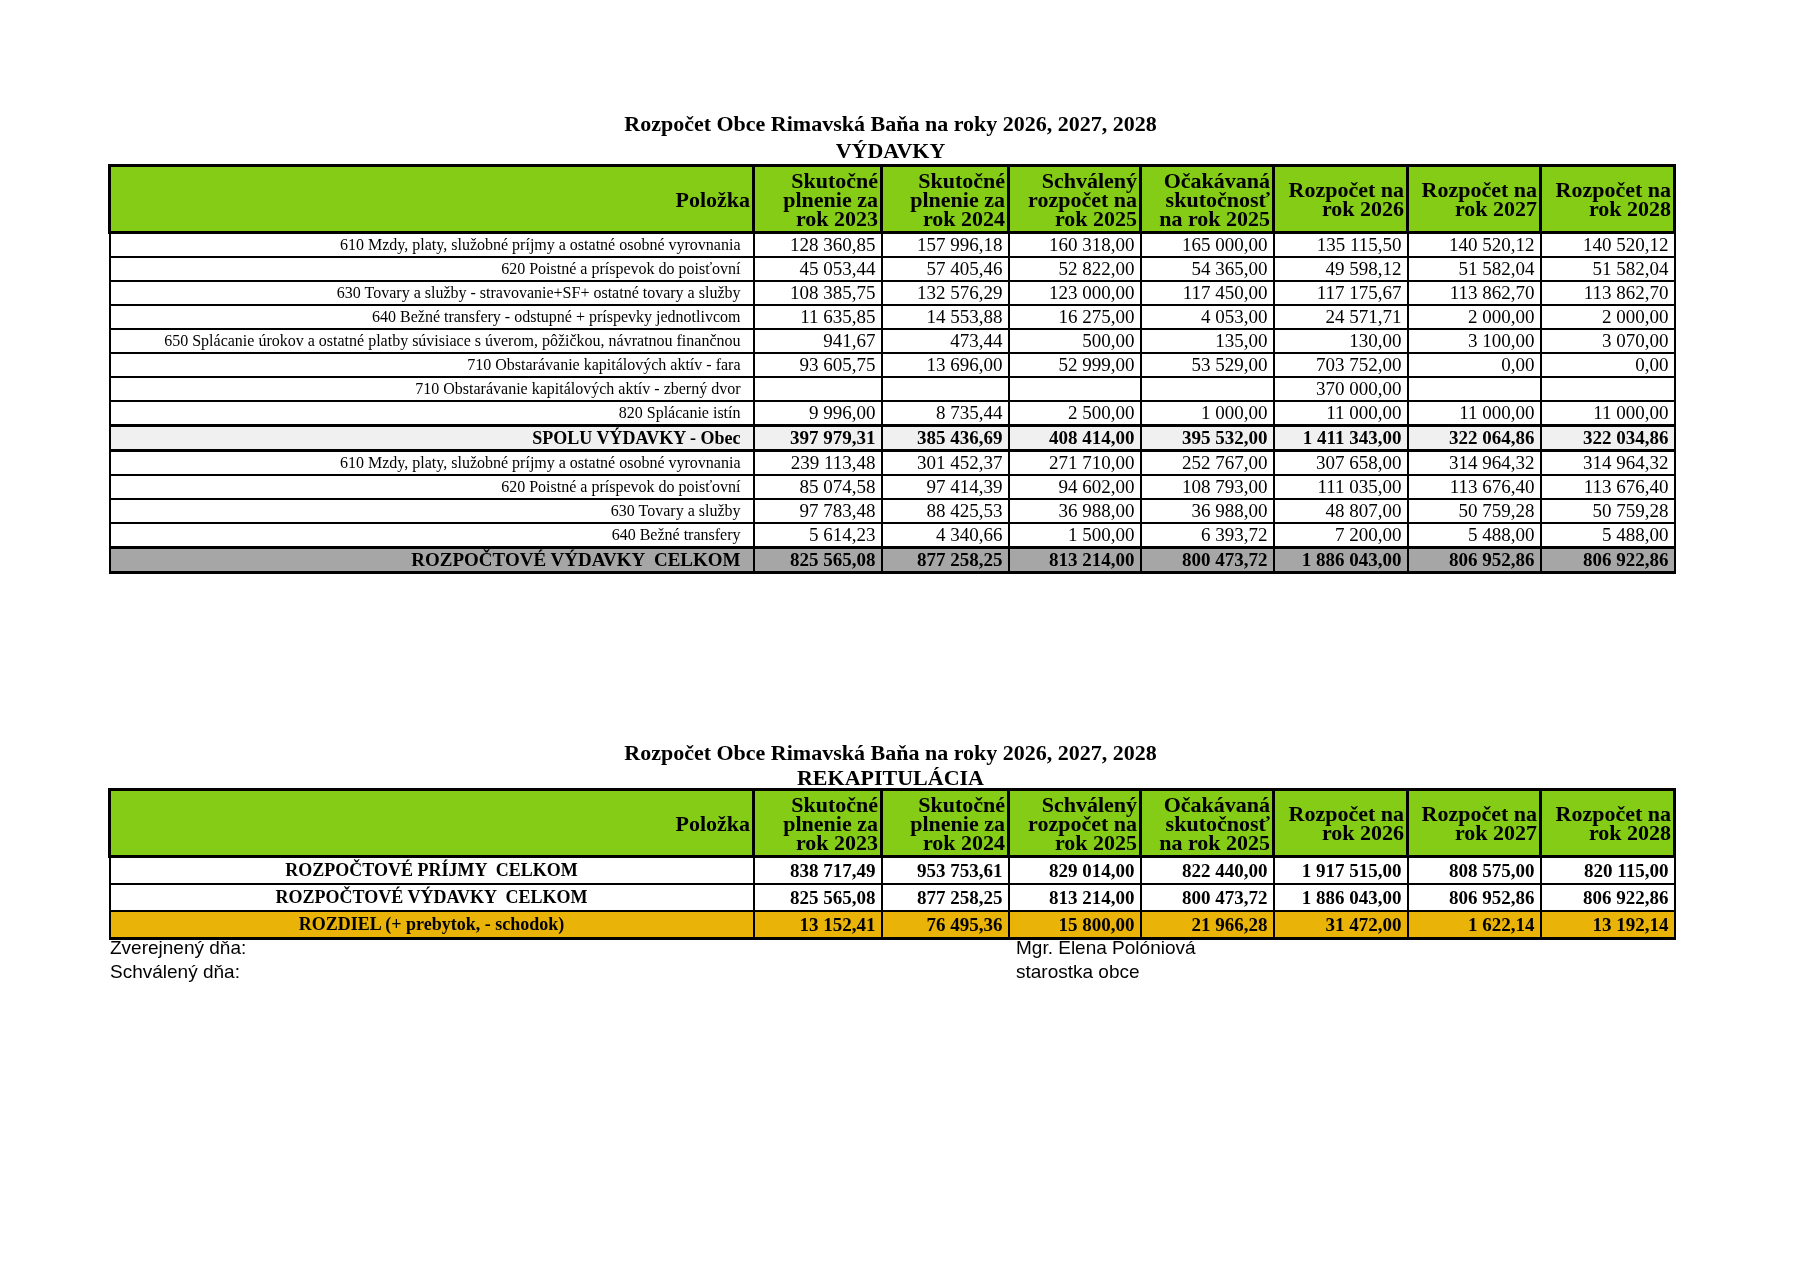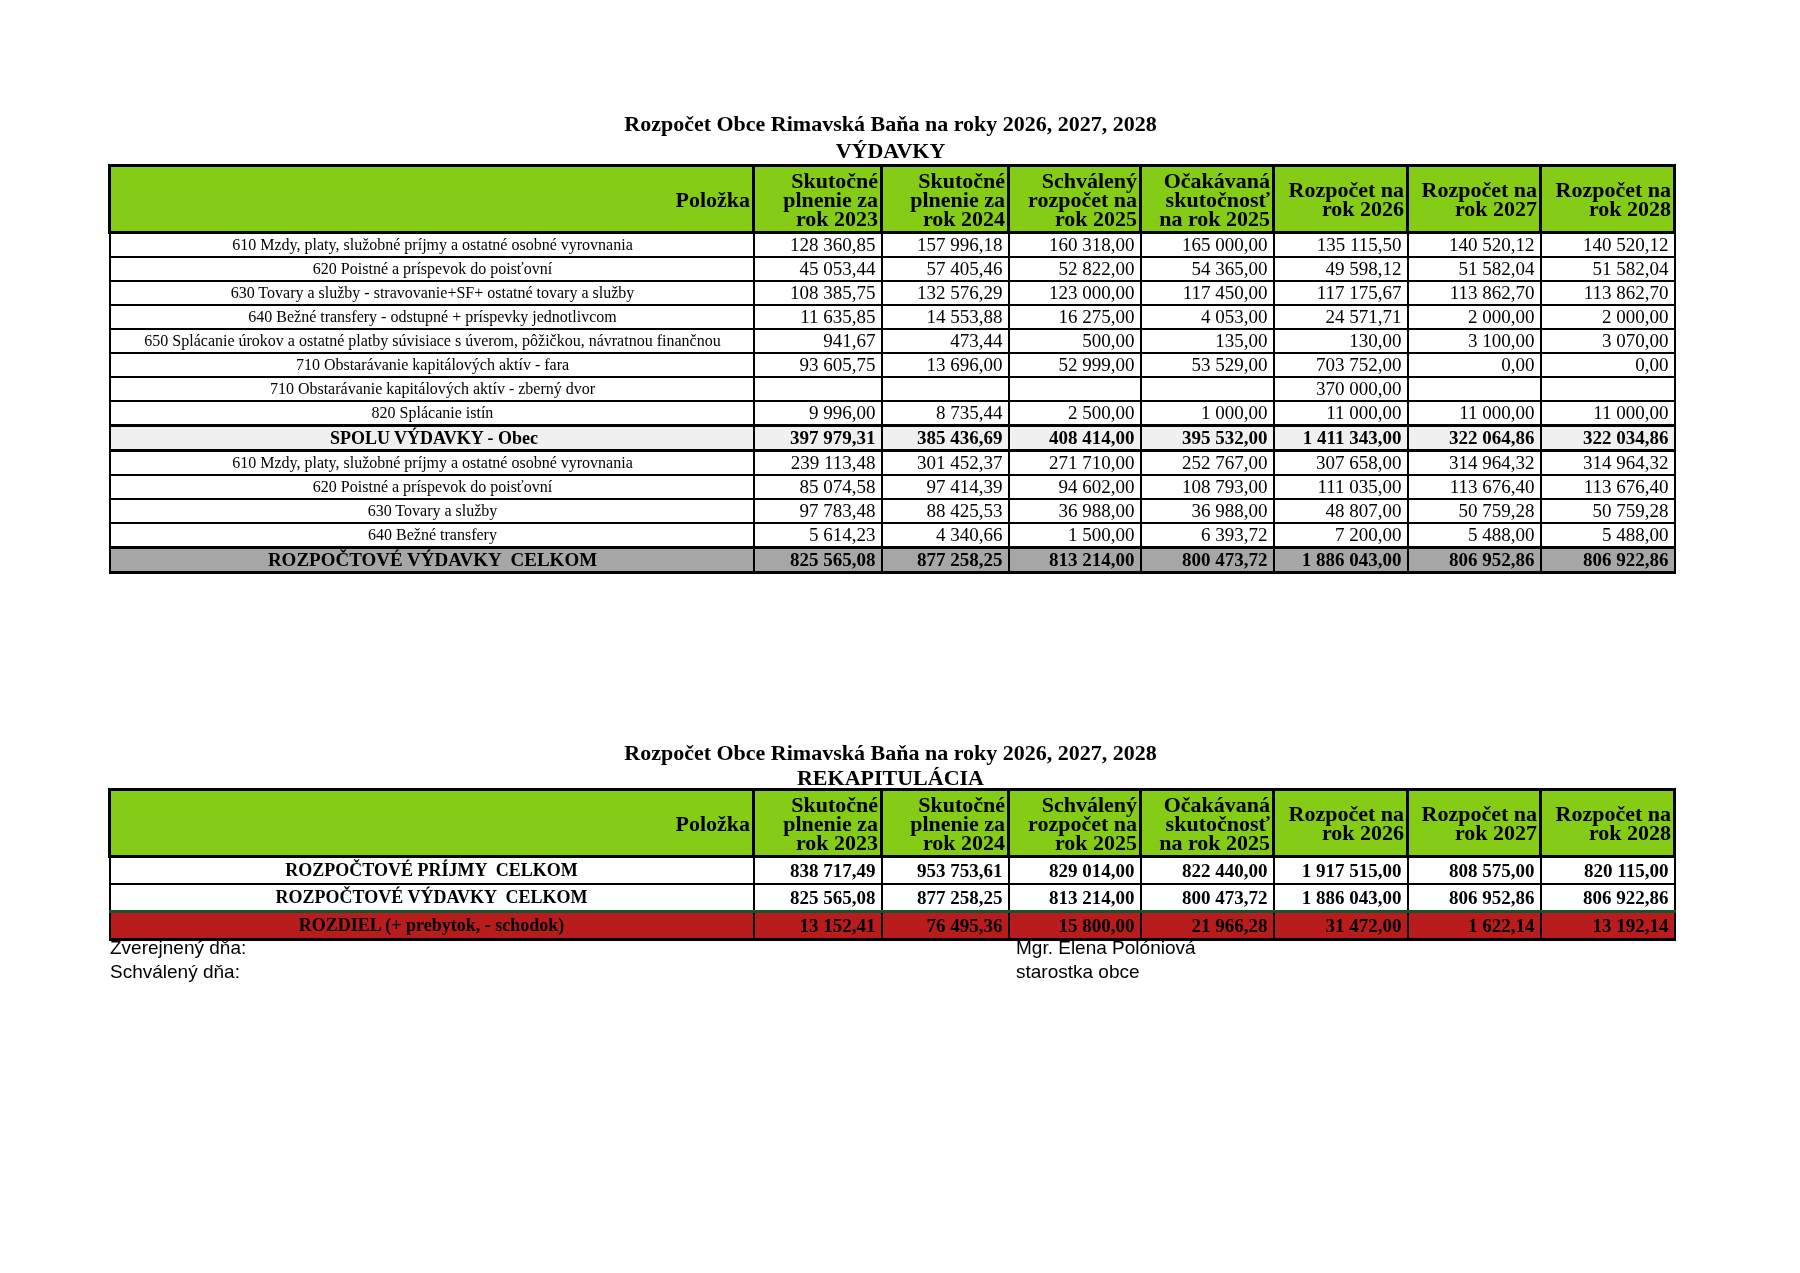--- a/index.html
+++ b/index.html
@@ -14,31 +14,31 @@
 
   table.budget{position:absolute;left:108px;width:1565px;table-layout:fixed;
                border-collapse:collapse;background:#fff;}
   #t1{top:164px;}
   #t2{top:788px;}
   table.budget th{background:#84cc16;border:3px solid #000;font-size:22px;font-weight:bold;
                   line-height:19px;height:62px;padding:1px 2px;text-align:right;
                   overflow:hidden;}
   table.budget td{border:2px solid #000;height:22px;line-height:22px;overflow:hidden;
                   vertical-align:middle;}
-  td.lbl{font-size:16px;text-align:center;padding:0 4px 0 6px;white-space:nowrap;}
+  td.lbl{font-size:16px;text-align:right;padding:0 12px 0 6px;white-space:nowrap;}
   td.num{font-size:19px;text-align:right;padding:0 5px 0 2px;white-space:nowrap;}
   tr.tall td{height:33px;vertical-align:top;padding-top:2px;}
   tr.sum td{background:#f0f0f0;font-weight:bold;border-top:3px solid #000;border-bottom:3px solid #000;}
   tr.sum td.lbl{font-size:18px;padding-left:9px;}
   tr.total td{background:#a6a6a6;font-weight:bold;border-top:3px solid #000;border-bottom:3px solid #000;}
   tr.total td.lbl{font-size:19px;white-space:pre;}
   td.sel{border:3px solid #000;}
   table.rekap td{height:23px;line-height:23px;font-weight:bold;margin-top:21px;}
   td.lbl2{font-size:18px;text-align:center;white-space:pre;}
-  table.rekap tr.diff td{background:#b91c1c;border-top:3px solid #14532d;border-bottom:3px solid #000;}
+  table.rekap tr.diff td{background:#eab308;border-top:1px solid #14532d;border-bottom:3px solid #000;}
   .note{position:absolute;font-family:"Liberation Sans", sans-serif;font-size:19px;line-height:24px;}
   .note-left{left:110px;top:936px;}
   .note-sign{left:1016px;top:936px;}
 </style>
 </head>
 <body>
 
 <div class="doc">
 
   <div class="title t1">Rozpočet Obce Rimavská Baňa na roky 2026, 2027, 2028</div>

